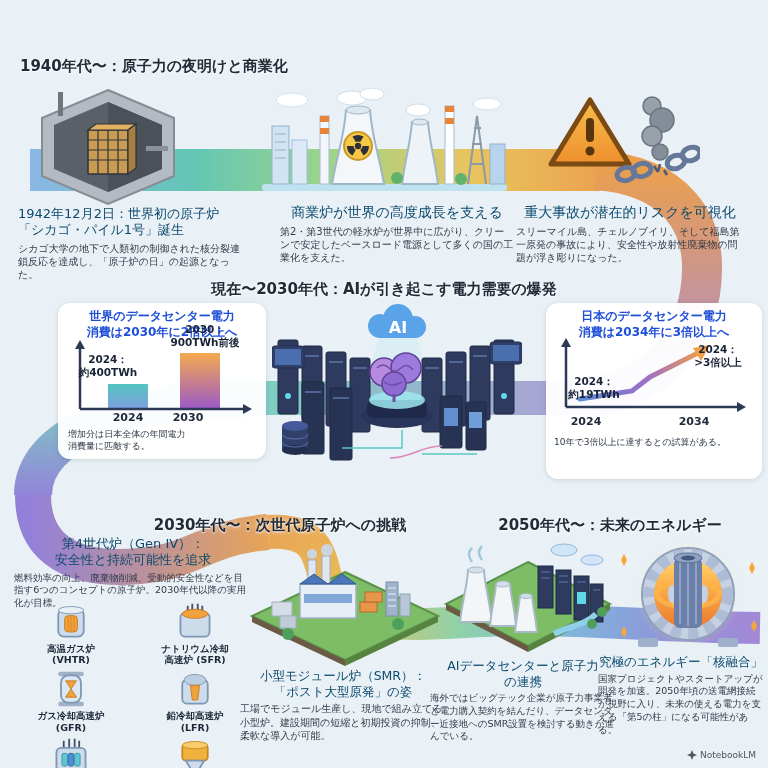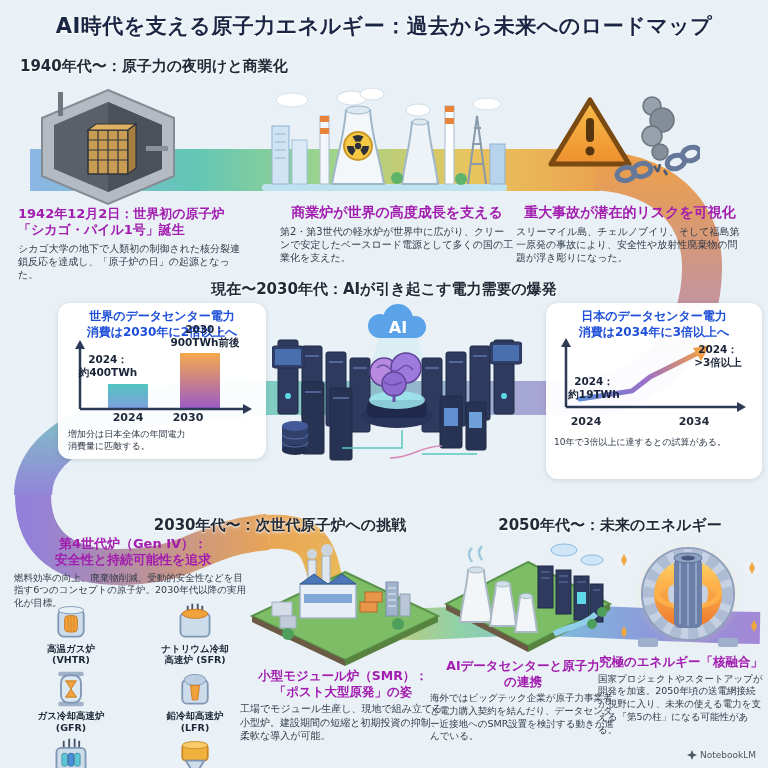--- a/index.html
+++ b/index.html
@@ -2,21 +2,21 @@
 <html><head>
 <meta charset="utf-8">
 <style>
   html,body{margin:0;padding:0;}
   body{font-family:"DejaVu Sans","Liberation Sans",sans-serif;}
   #canvas{position:relative;width:768px;height:768px;background:#e9f1f6;overflow:hidden;color:#25303f;}
   .abs{position:absolute;}
   .pre{white-space:pre-line;}
   .title{top:12px;left:0;width:768px;text-align:center;font-size:21px;font-weight:bold;color:#1b2644;letter-spacing:.5px;text-shadow:0 1px 0 #fff,0 0 6px rgba(255,255,255,.8);}
   .sec-header{font-size:15px;font-weight:bold;color:#222b38;text-shadow:0 0 5px rgba(255,255,255,.9),0 1px 0 rgba(255,255,255,.8);}
-  .h-item{font-weight:bold;color:#a21caf;font-size:13px;line-height:1.25;}
+  .h-item{font-weight:normal;color:#0c4a6e;font-size:13px;line-height:1.25;}
   .b-item{font-size:10px;color:#333b47;line-height:1.34;margin-top:3px;}
   .center{text-align:center;}
   .card{background:rgba(255,255,255,.96);border-radius:12px;box-shadow:0 1px 5px rgba(50,70,95,.18);}
   .card-title{position:absolute;top:6px;left:8px;right:8px;font-size:12px;font-weight:bold;color:#1d4ed8;line-height:1.3;text-align:center;}
   .bar-label,.pt-label{position:absolute;font-size:10.5px;font-weight:bold;color:#1a2438;line-height:1.25;text-align:center;}
   .tick{position:absolute;font-size:11px;font-weight:bold;color:#202a3c;text-align:center;}
   .caption{position:absolute;font-size:9px;color:#2e3846;line-height:1.3;}
   .reactor-grid{display:grid;grid-template-columns:repeat(2,1fr);column-gap:2px;row-gap:4px;}
   .reactor-cell{display:flex;flex-direction:column;align-items:center;}
   .reactor-label{font-size:9.5px;font-weight:bold;color:#1d2736;text-align:center;line-height:1.18;margin-top:1px;}
@@ -66,21 +66,20 @@
     </defs>
     <path d="M 30 170 H 600" stroke="url(#gTop)" stroke-width="42" fill="none"></path>
     <path d="M 596 170 C 678 176 703 225 702 270 C 701 330 668 384 588 398" stroke="url(#gRight)" stroke-width="40" fill="none"></path>
     <path d="M 600 398 H 245" stroke="url(#gMid)" stroke-width="34" fill="none"></path>
     <path d="M 250 398 C 120 400 33 436 33 495" stroke="url(#gLeftU)" stroke-width="38" fill="none"></path>
     <path d="M 33 495 C 33 552 76 572 140 566 C 196 561 206 537 268 532" stroke="url(#gLBot)" stroke-width="36" fill="none"></path>
     <path d="M 268 532 C 330 528 318 570 334 610" stroke="url(#gSmr)" stroke-width="34" fill="none"></path>
     <path d="M 332 610 C 400 634 450 620 520 620 C 600 620 650 626 760 628" stroke="url(#gBot)" stroke-width="32" fill="none"></path>
   </svg>
 
-  <div class="abs title">AI時代を支える原子力エネルギー：過去から未来へのロードマップ</div>
 
   <div class="abs sec-header" style="top:57px;left:20px">1940年代〜：原子力の夜明けと商業化</div>
 
   <svg class="abs" style="top:88px;left:28px" width="160" height="118" viewBox="0 0 160 118">
     <polygon points="80,2 146,30 146,88 80,116 14,88 14,30" fill="#b4bac1" stroke="#858c94" stroke-width="2"></polygon>
     <polygon points="80,14 134,37 134,81 80,104 26,81 26,37" fill="#596068"></polygon>
     <polygon points="80,14 134,37 134,81 80,104" fill="#4a5159"></polygon>
     <rect x="60" y="42" width="40" height="44" fill="#c99c53" stroke="#2f343b" stroke-width="1.5"></rect>
     <path d="M 60 52 h40 M 60 62 h40 M 60 72 h40 M 70 42 v44 M 80 42 v44 M 90 42 v44" stroke="#2f343b" stroke-width="1.2"></path>
     <polygon points="60,42 68,36 108,36 100,42" fill="#e0b063" stroke="#2f343b" stroke-width="1.2"></polygon>

